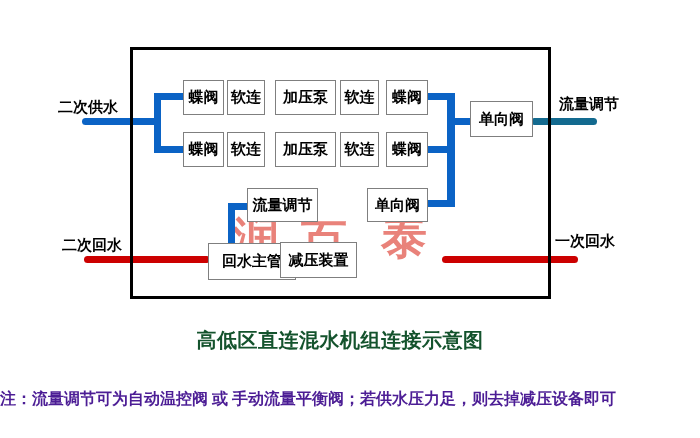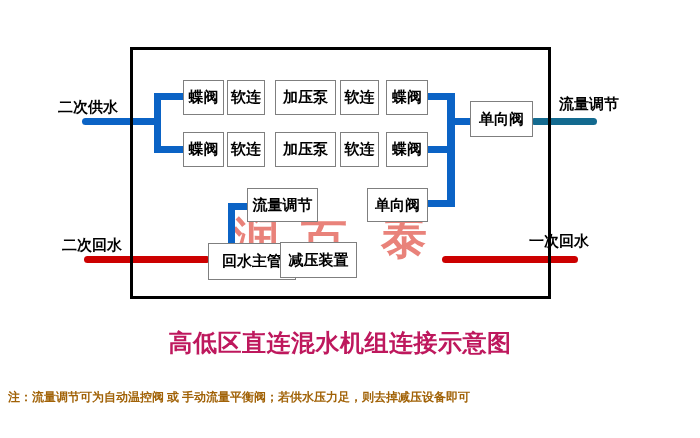--- a/index.html
+++ b/index.html
@@ -29,25 +29,25 @@
     border:1px solid var(--box-border,#7f7f7f);
     display:flex;align-items:center;justify-content:center;
     font-size:15px;font-weight:bold;color:#000;white-space:nowrap;
   }
   
   .flow-label{
     position:absolute;z-index:5;font-size:15px;font-weight:bold;color:#000;white-space:nowrap;
   }
   .title{
     position:absolute;z-index:5;left:80px;top:327px;width:520px;text-align:center;
-    font-size:24px;font-weight:bold;color:#be185d;letter-spacing:0.5px;
+    font-size:20px;font-weight:bold;color:#14532d;letter-spacing:0.5px;
   }
   .note{
-    position:absolute;z-index:5;left:8px;top:389px;width:680px;
-    font-size:12px;font-weight:bold;color:#a16207;white-space:nowrap;
+    position:absolute;z-index:5;left:0;top:389px;width:680px;
+    font-size:16px;font-weight:bold;color:#4c1d95;white-space:nowrap;
   }
 </style>
 </head>
 <body>
 
 <div id="stage">
 
   <span class="wm" style="left:233px;top:216px;">润</span>
   <span class="wm" style="left:301px;top:219px;">百</span>
   <span class="wm" style="left:381px;top:215px;">泰</span>
@@ -87,18 +87,18 @@
 
   <div class="box" style="left:247px;top:188px;width:71px;height:34px;">流量调节</div>
   <div class="box" style="left:367px;top:188px;width:61px;height:34px;">单向阀</div>
 
   <div class="box" style="left:208px;top:243px;width:88px;height:37px;">回水主管</div>
   <div class="box" style="left:280px;top:242px;width:77px;height:36px;">减压装置</div>
 
   <div class="flow-label" style="left:58px;top:98px;">二次供水</div>
   <div class="flow-label" style="left:559px;top:95px;">流量调节</div>
   <div class="flow-label" style="left:62px;top:236px;">二次回水</div>
-  <div class="flow-label" style="left:529px;top:232px;">一次回水</div>
+  <div class="flow-label" style="left:555px;top:232px;">一次回水</div>
 
   <div class="title">高低区直连混水机组连接示意图</div>
   <div class="note">注：流量调节可为自动温控阀 或 手动流量平衡阀；若供水压力足，则去掉减压设备即可</div>
 
 </div>
 
 </body></html>

